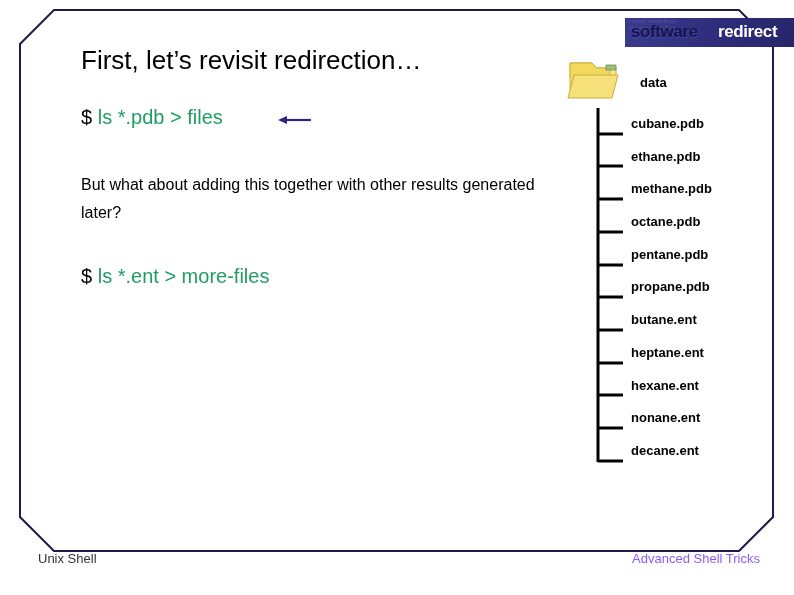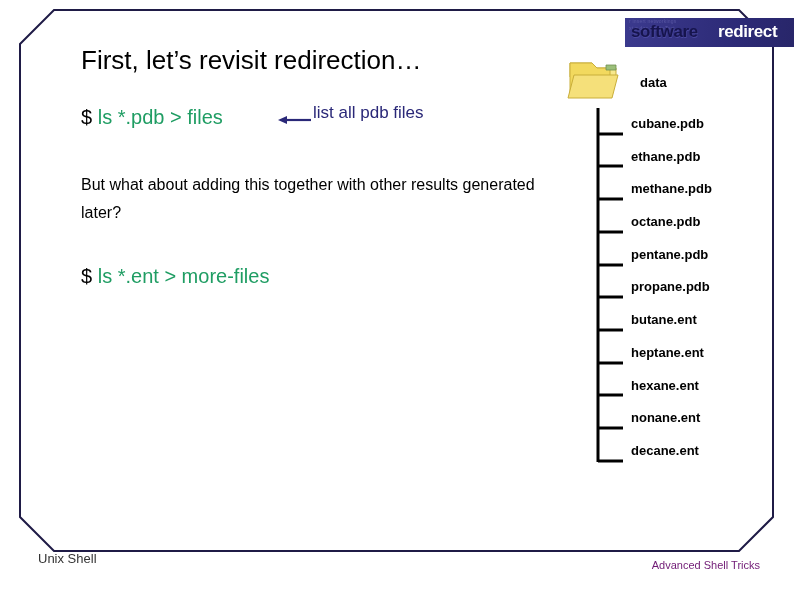--- a/index.html
+++ b/index.html
@@ -210,24 +210,23 @@
     left: 38px;
     top: 551px;
     font-size: 13px;
     color: #333333;
     white-space: nowrap;
   }
   .footer-right {
     position: absolute;
     right: 34px;
     top: 551px;
-    font-size: 11px;
-    color: #701a75;
-    white-space: nowrap;
-    margin-top: 8px;
+    font-size: 13px;
+    color: #8b5cf6;
+    white-space: nowrap;
   }
 </style>
 </head>
 <body>
 
 <div class="slide-frame">
   <svg viewBox="0 0 757 545" preserveAspectRatio="none">
     <path d="M 2 36 L 36 2 L 721 2 L 755 36 L 755 509 L 721 543 L 36 543 L 2 509 Z" fill="none" stroke="#1f1b46" stroke-width="2"></path>
   </svg>
 </div>
@@ -251,21 +250,20 @@
   <span class="cmd-text">ls *.pdb &gt; files</span>
 </div>
 
 <div class="ann-arrow">
   <svg viewBox="0 0 33 12" width="33" height="12">
     <line x1="8" y1="6" x2="33" y2="6" stroke="#2a2878" stroke-width="2.2"></line>
     <polygon points="0,6 9,2 9,10" fill="#2a2878"></polygon>
   </svg>
 </div>
 <div class="annotation">
-  <span class="ann-line">list all pdb files</span>
 </div>
 
 <div class="body-para">But what about adding this together with other results generated later?</div>
 
 <div class="cmd-line-2">
   <span class="prompt-sign">$</span>
   <span class="cmd-text">ls *.ent &gt; more-files</span>
 </div>
 
 <div class="folder-group">

